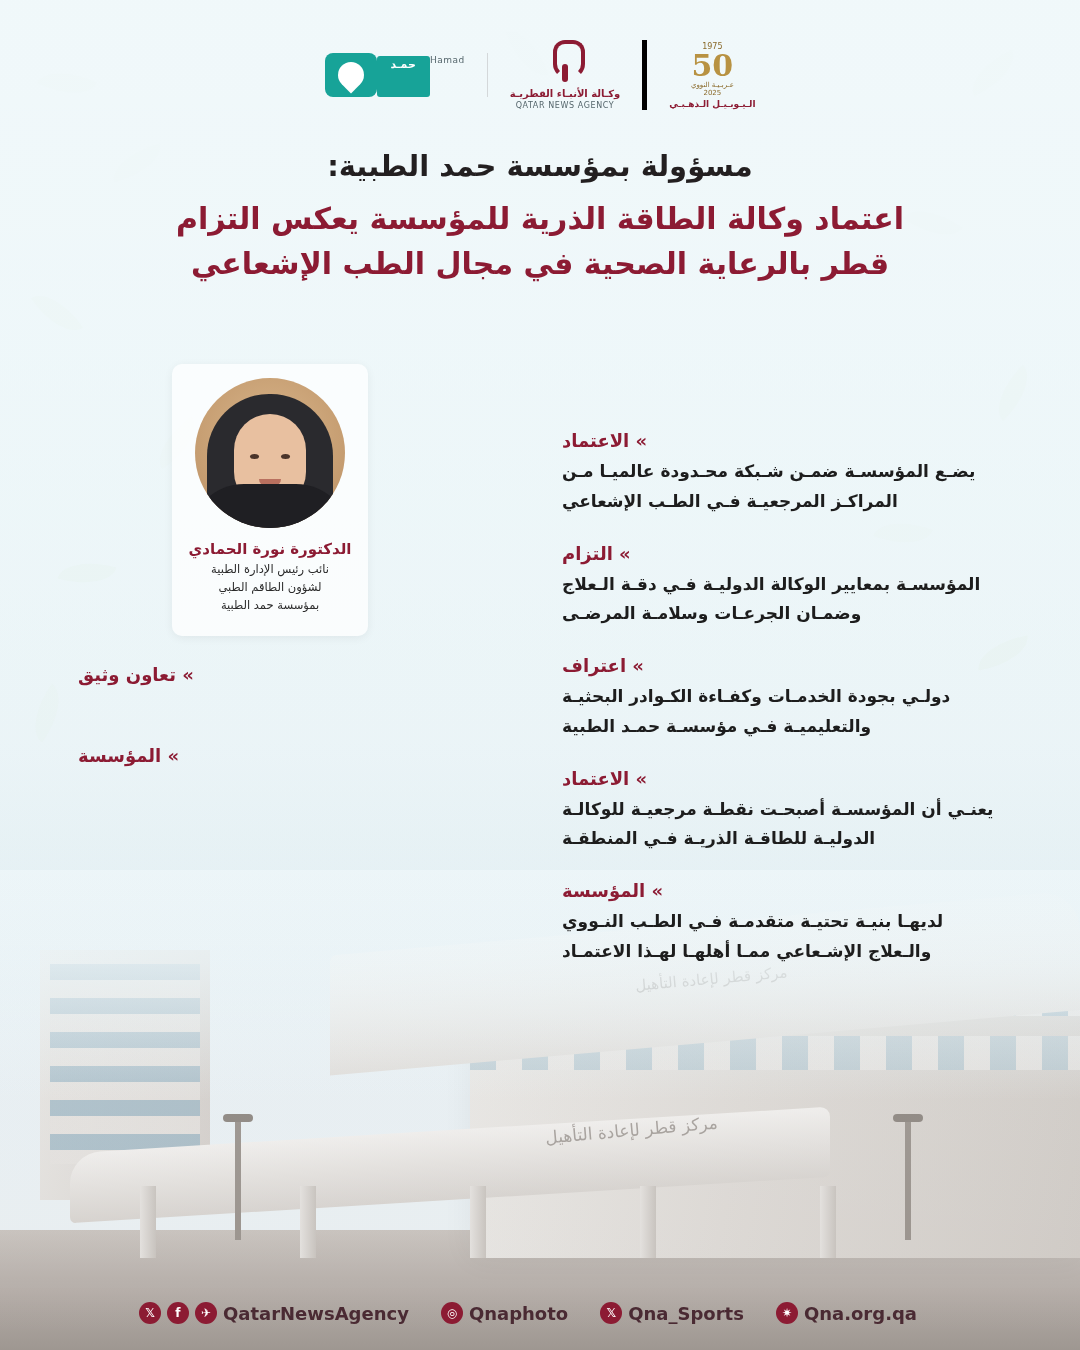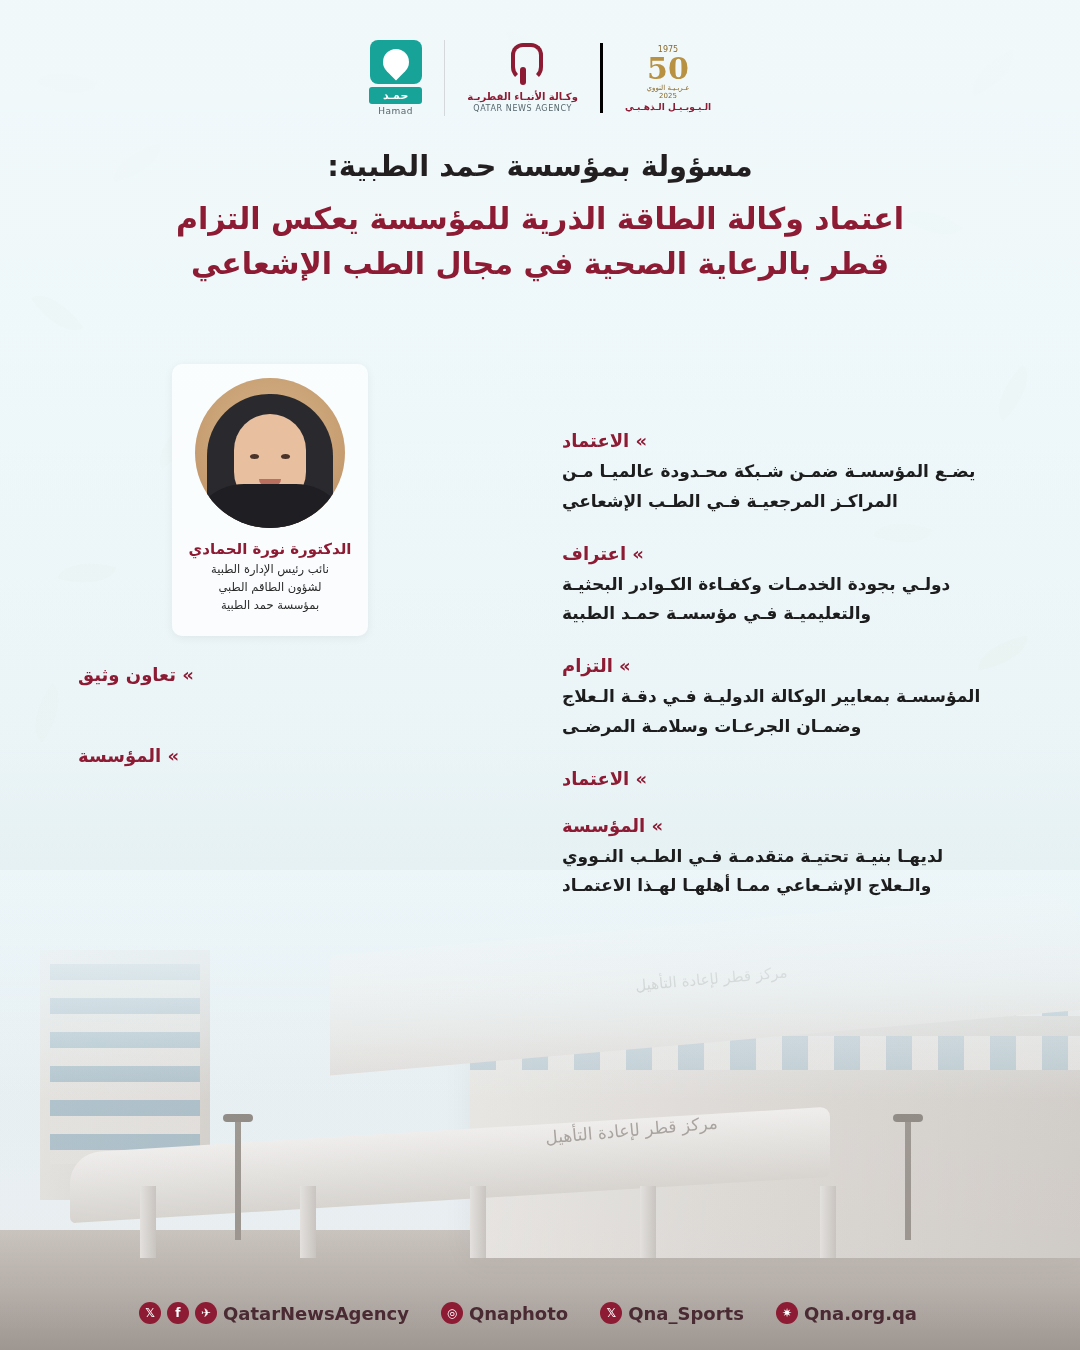--- a/index.html
+++ b/index.html
@@ -122,41 +122,41 @@
   .content { position: absolute; inset: 0; }
 
   
   .logo-bar {
     position: absolute; top: 40px; left: 0; right: 0;
     display: flex; justify-content: center; align-items: center;
     gap: 0;
     direction: ltr;
   }
   .logo-hamad {
-    display: flex; flex-direction: column; align-items: center;
+    display: flex; flex-direction: row; 
     padding: 0 22px;
     border-right: 1px solid #d4d8da;
   }
   .hamad-mark {
     width: 52px; height: 44px; border-radius: 8px;
     background: #17a398;
     position: relative;
     display: flex; align-items: center; justify-content: center;
   }
   .hamad-mark:before {
     content: ""; width: 26px; height: 26px; border-radius: 50% 50% 50% 0;
     background: #fff; transform: rotate(-45deg);
   }
   .hamad-box {
     margin-top: 3px; background: #17a398; color: #fff;
     font-size: 11px; font-weight: bold; padding: 2px 14px; border-radius: 3px;
   }
   .hamad-en { font-size: 9px; color: #55666c; margin-top: 2px; letter-spacing: .5px; }
 
-  .logo-qna { padding: 0 22px; border-right: 3px solid #000000; text-align: center; }
+  .logo-qna { padding: 0 22px; border-right: 5px solid #000000; text-align: center; }
   .qna-mark {
     width: 44px; height: 44px; margin: 0 auto 4px;
     position: relative;
   }
   .qna-mark:before {
     content: ""; position: absolute; left: 10px; top: 0; width: 24px; height: 30px;
     border: 4px solid #8c1b33; border-radius: 12px 12px 14px 14px;
     border-bottom-color: transparent;
   }
   .qna-mark:after {
@@ -354,29 +354,30 @@
       <div>بمؤسسة حمد الطبية</div>
     </div>
   </div>
 
   <div class="col col-right">
     <div class="qblock">
       <span class="qlabel">» الاعتماد</span>
       <div class="qtext">يضـع المؤسسـة ضمـن شـبكة محـدودة عالميـا مـن المراكـز المرجعيـة فـي الطـب الإشعاعي</div>
     </div>
     <div class="qblock">
+      <span class="qlabel">» التزام</span>
+      <div class="qtext">المؤسسـة بمعايير الوكالة الدوليـة فـي دقـة الـعلاج وضمـان الجرعـات وسلامـة المرضـى</div>
+    </div>
+    <div class="qblock">
       <span class="qlabel">» اعتراف</span>
       <div class="qtext">دولـي بجودة الخدمـات وكفـاءة الكـوادر البحثيـة والتعليميـة فـي مؤسسـة حمـد الطبية</div>
     </div>
     <div class="qblock">
-      <span class="qlabel">» التزام</span>
-      <div class="qtext">المؤسسـة بمعايير الوكالة الدوليـة فـي دقـة الـعلاج وضمـان الجرعـات وسلامـة المرضـى</div>
-    </div>
-    <div class="qblock">
       <span class="qlabel">» الاعتماد</span>
+      <div class="qtext">يعنـي أن المؤسسـة أصبحـت نقطـة مرجعيـة للوكالـة الدوليـة للطاقـة الذريـة فـي المنطقـة</div>
     </div>
     <div class="qblock">
       <span class="qlabel">» المؤسسة</span>
       <div class="qtext">لديهـا بنيـة تحتيـة متقدمـة فـي الطـب النـووي والـعلاج الإشـعاعي ممـا أهلهـا لهـذا الاعتمـاد</div>
     </div>
   </div>
 
   <div class="col col-left">
     <div class="qblock">
       <span class="qlabel">» تعاون وثيق</span>

